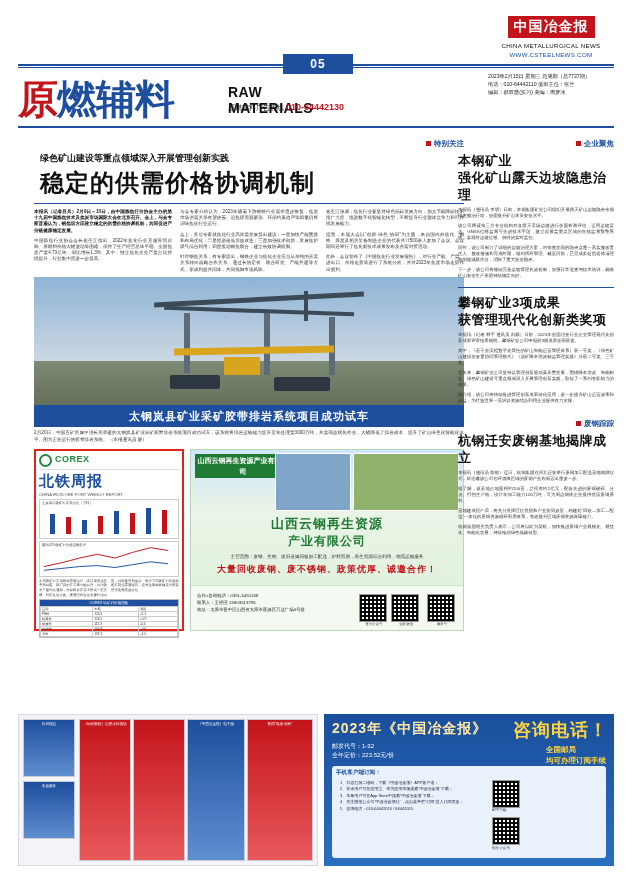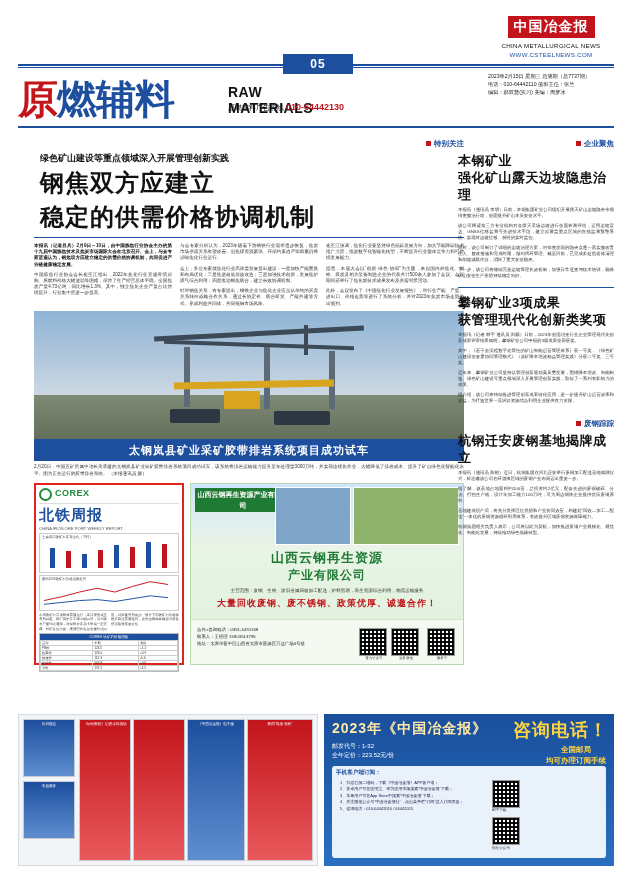--- a/index.html
+++ b/index.html
@@ -106,21 +106,21 @@
   .thumbs{position:absolute;left:4px;top:4px;width:292px;height:144px;}
   .thumb{position:absolute;background:#fff;border:1px solid #c8ccd2;}
   .th-red{background:linear-gradient(180deg,#c3141b,#e8595c);}
   .th-blue{background:linear-gradient(180deg,#1d4f9e,#5f8ed0);}
   .th-title{font-size:3.6px;color:#fff;text-align:center;padding-top:2px;}
   .bt-right{position:absolute;left:306px;top:0;width:290px;height:152px;
     background:linear-gradient(180deg,#1a4f9c,#2a6fc0);color:#fff;}
   .sub-h{position:absolute;left:8px;top:6px;font-size:14px;font-weight:bold;letter-spacing:1px;color:#ffe9a8;}
   .sub-h2{position:absolute;right:6px;top:4px;font-size:18px;font-weight:bold;color:#ffd23f;letter-spacing:1px;}
   .sub-price{position:absolute;left:8px;top:28px;font-size:6px;line-height:9px;color:#fff;}
-  .sub-yellow{position:absolute;right:8px;top:30px;font-size:7.5px;font-weight:bold;color:#ffd23f;line-height:11px;text-align:center;}
+  .sub-yellow{position:absolute;right:8px;top:30px;font-size:7.5px;font-weight:bold;color:#ffd23f;line-height:11px;text-align:left;}
   .sub-panel{position:absolute;left:8px;top:52px;width:274px;height:92px;background:#e9f1fb;border-radius:3px;color:#17365d;}
   .sp-title{font-size:5.6px;font-weight:bold;margin:3px 0 2px 4px;color:#1d4f9e;}
   .sp-list{font-size:4px;line-height:6.4px;margin:0 4px;color:#224;}
   .sp-col{position:absolute;left:4px;top:14px;width:150px;}
   .sp-col2{position:absolute;left:160px;top:14px;width:110px;}
   .tiny{font-size:3.6px;color:#444;line-height:5px;}
 
   
   .rblock{margin-bottom:8px;}
   .rtitle{font-size:13px;font-weight:bold;color:#111;line-height:17px;letter-spacing:.5px;}
@@ -158,21 +158,20 @@
       <span class="adphone">010-64442130</span>
     </div>
   </div>
   <div class="rule-mast"></div>
 
   <div class="col-left">
     <div class="tagrow">
       <span class="sectag"><span class="sq"></span><span>特别关注</span></span>
     </div>
     <div class="kicker">绿色矿山建设等重点领域深入开展管理创新实践</div>
-    <div class="headline">钢焦双方应建立</div>
     <div class="headline">稳定的供需价格协调机制</div>
     <div class="rule-thin"></div>
 
     <div class="body3">
       <p class="lead">本报讯（记者吕兵）2月9日～10日，由中国炼焦行业协会主办的第十九届中国炼焦技术及焦炭市场国际大会在北京召开。会上，与会专家普遍认为，钢焦双方应建立稳定的供需价格协调机制，共同促进产业链健康稳定发展。</p>
       <p>中国炼焦行业协会会长崔丕江指出，2022年焦化行业克服疫情影响、原燃料价格大幅波动等困难，保持了生产经营总体平稳。全国焦炭产量4.73亿吨，同比增长1.3%。其中，独立焦化企业产量占比持续提升，行业集中度进一步提高。</p>
       <p>与会专家分析认为，2023年随着下游钢铁行业需求逐步恢复，焦炭市场供需关系有望改善。但焦煤资源紧张、环保约束趋严等因素仍将影响焦化行业运行。</p>
       <p>会上，多位专家就焦化行业高质量发展提出建议：一是加快产能置换和布局优化；二是推进超低排放改造；三是加强技术创新，发展焦炉煤气综合利用；四是推动钢焦联合，建立长效协调机制。</p>
       <p>针对钢焦关系，有专家提出，钢铁企业与焦化企业应当从单纯的买卖关系转向战略合作关系，通过长协定价、联合研发、产能共建等方式，形成利益共同体，共同抵御市场风险。</p>
       <p>崔丕江强调，焦化行业要坚持绿色低碳发展方向，加大节能降碳技术推广力度，推进数字化智能化转型，不断提升行业整体竞争力和可持续发展能力。</p>

